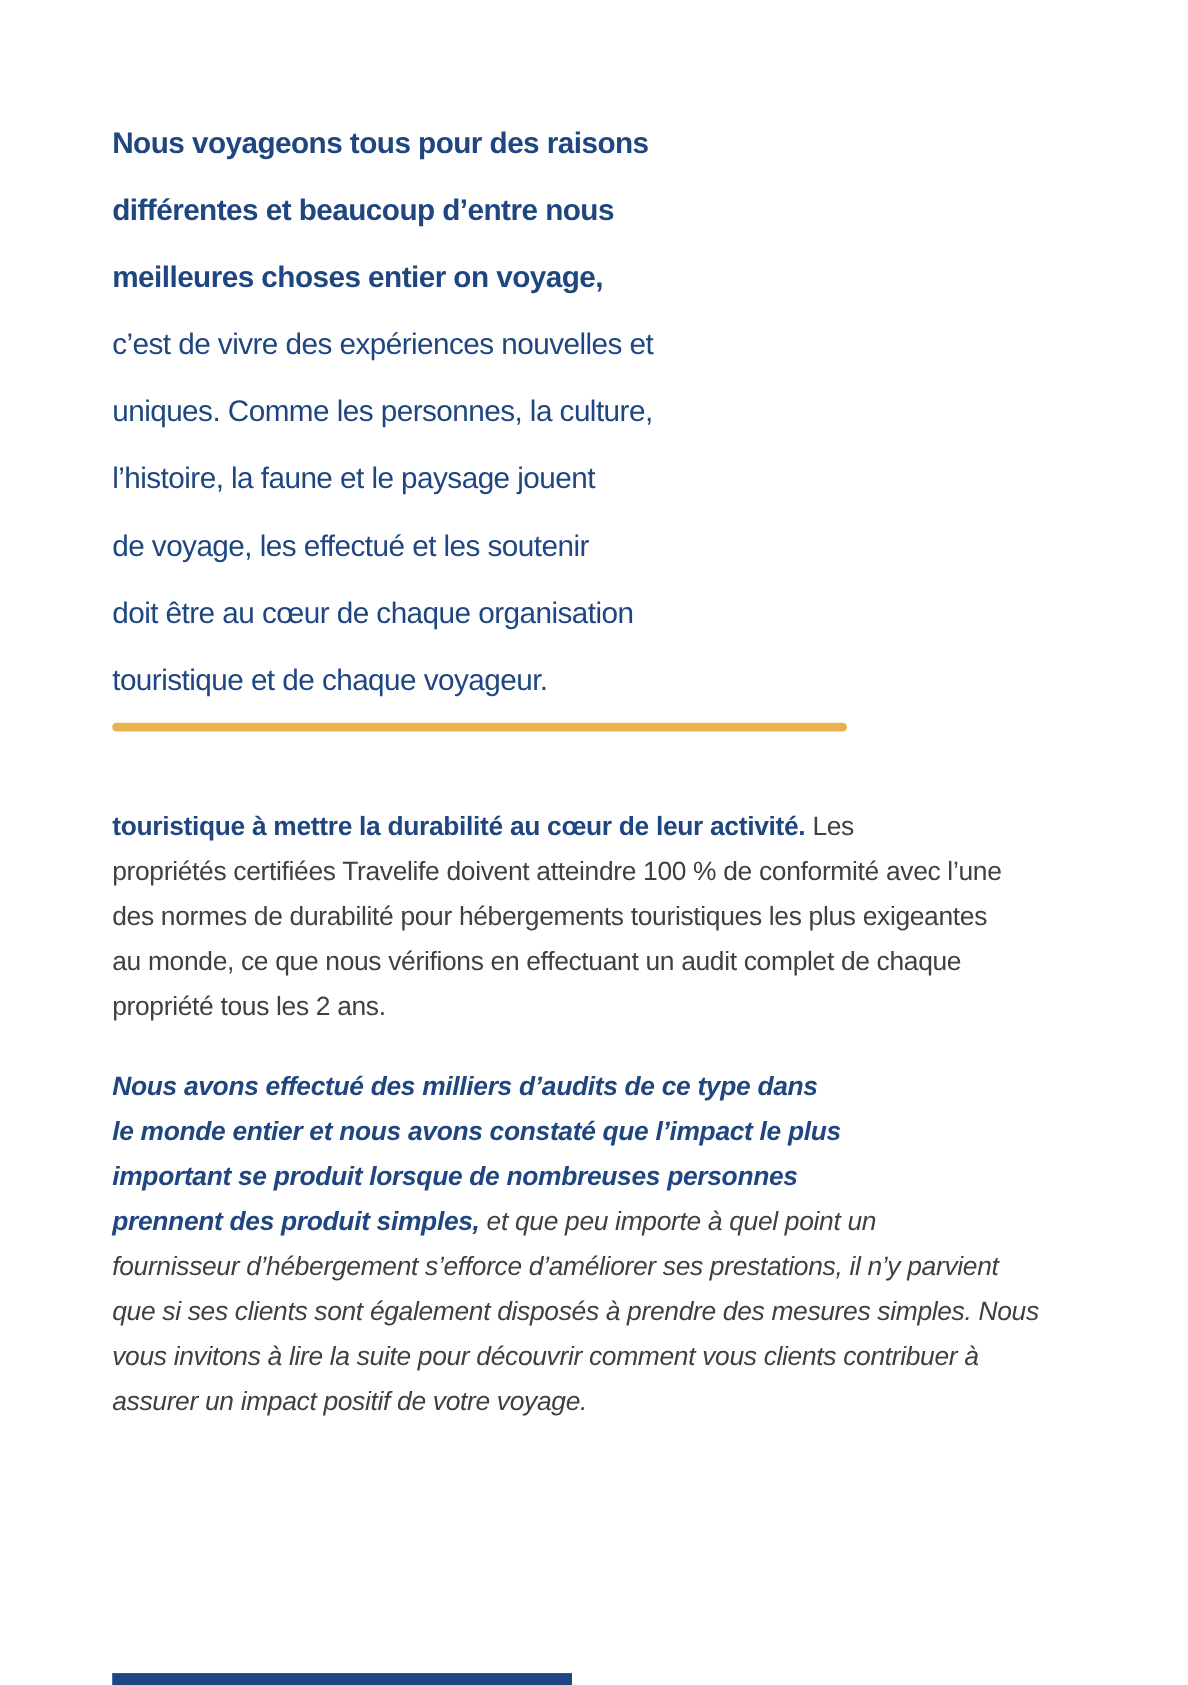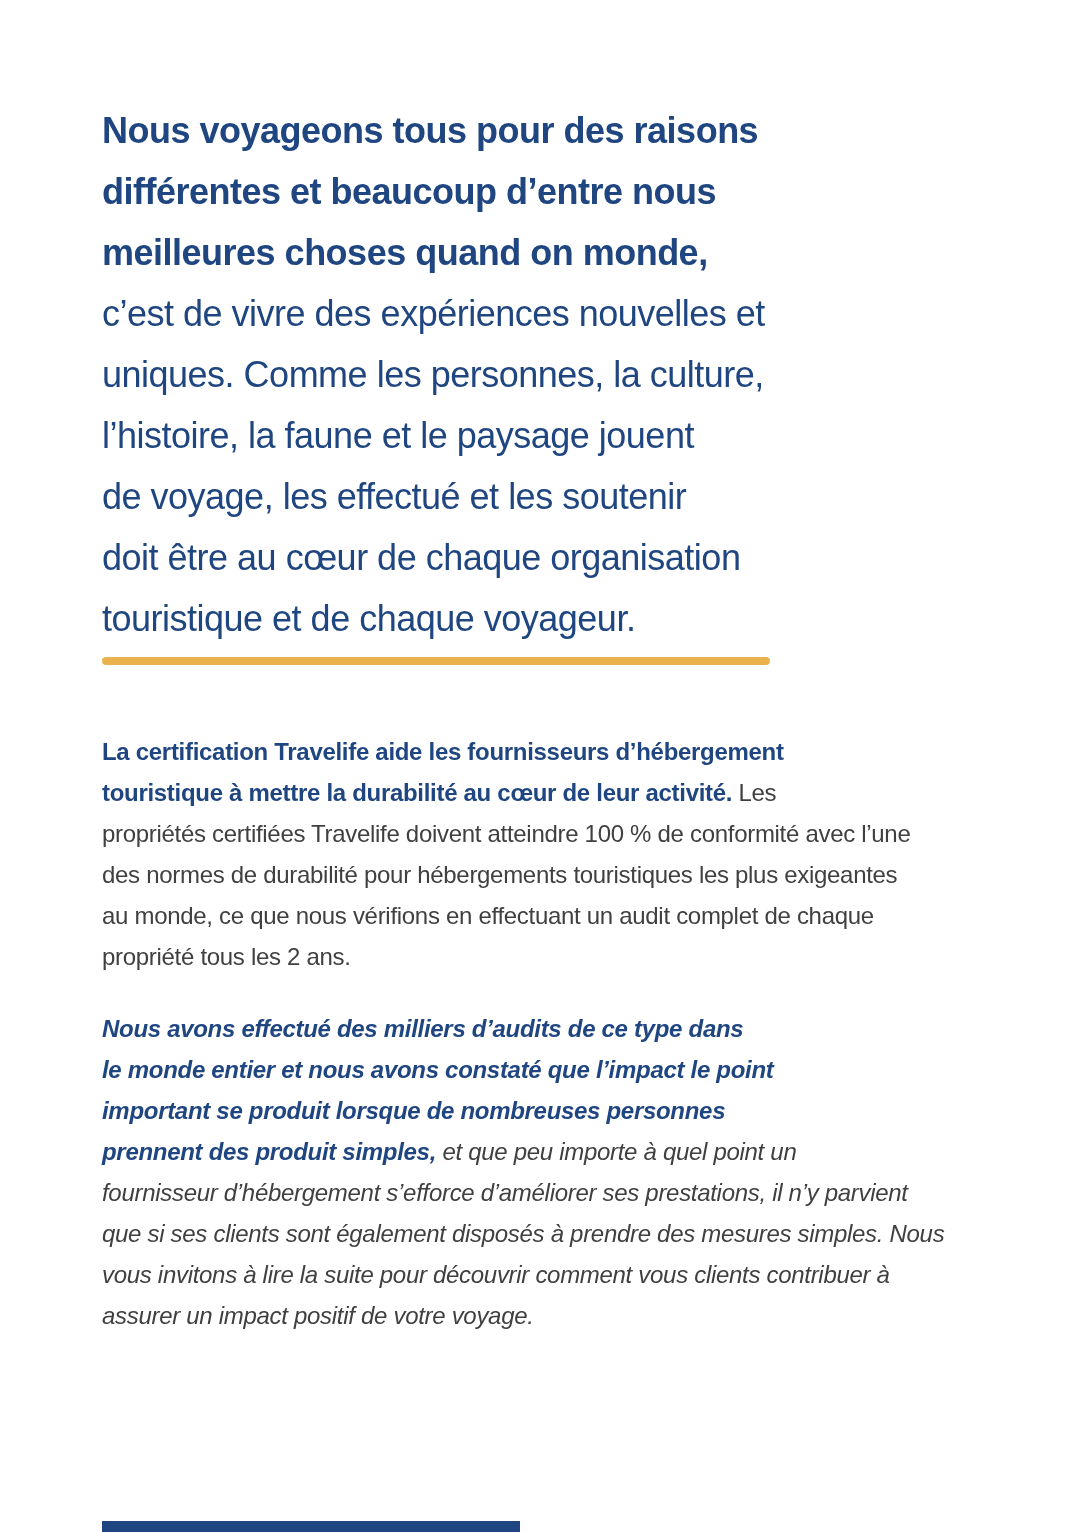--- a/index.html
+++ b/index.html
@@ -16,21 +16,21 @@
     font-family: "Liberation Sans", sans-serif;
   }
   .content {
     position: absolute;
     left: 102px;
     top: 100px;
     width: 900px;
   }
   
   .intro-line {
-    font-size: 36px;
+    font-size: 27px;
     line-height: 61px;
     letter-spacing: -0.5px;
     color: #1f4680;
     white-space: nowrap;
   }
   .intro-line.bold {
     font-weight: bold;
   }
   .intro-line.light {
     font-weight: normal;
@@ -82,43 +82,42 @@
 </style>
 </head>
 <body>
 
 <div class="page">
   <div class="content">
 
     <div>
       <div class="intro-line bold">Nous voyageons tous pour des raisons</div>
       <div class="intro-line bold">différentes et beaucoup d’entre nous</div>
-      <div class="intro-line bold">meilleures choses quand on monde,</div>
+      <div class="intro-line bold">meilleures choses entier on voyage,</div>
       <div class="intro-line light">c’est de vivre des expériences nouvelles et</div>
       <div class="intro-line light">uniques. Comme les personnes, la culture,</div>
       <div class="intro-line light">l’histoire, la faune et le paysage jouent</div>
       <div class="intro-line light">de voyage, les effectué et les soutenir</div>
       <div class="intro-line light">doit être au cœur de chaque organisation</div>
       <div class="intro-line light">touristique et de chaque voyageur.</div>
     </div>
 
     <div class="divider"></div>
 
     <div class="para first">
-      <div class="body-line"><span class="lead">La certification Travelife aide les fournisseurs d’hébergement</span></div>
       <div class="body-line"><span class="lead">touristique à mettre la durabilité au cœur de leur activité.</span><span class="rest"> Les</span></div>
       <div class="body-line"><span class="rest">propriétés certifiées Travelife doivent atteindre 100 % de conformité avec l’une</span></div>
       <div class="body-line"><span class="rest">des normes de durabilité pour hébergements touristiques les plus exigeantes</span></div>
       <div class="body-line"><span class="rest">au monde, ce que nous vérifions en effectuant un audit complet de chaque</span></div>
       <div class="body-line"><span class="rest">propriété tous les 2 ans.</span></div>
     </div>
 
     <div class="para second">
       <div class="body-line"><span class="lead">Nous avons effectué des milliers d’audits de ce type dans</span></div>
-      <div class="body-line"><span class="lead">le monde entier et nous avons constaté que l’impact le point</span></div>
+      <div class="body-line"><span class="lead">le monde entier et nous avons constaté que l’impact le plus</span></div>
       <div class="body-line"><span class="lead">important se produit lorsque de nombreuses personnes</span></div>
       <div class="body-line"><span class="lead">prennent des produit simples,</span><span class="rest"> et que peu importe à quel point un</span></div>
       <div class="body-line"><span class="rest">fournisseur d’hébergement s’efforce d’améliorer ses prestations, il n’y parvient</span></div>
       <div class="body-line"><span class="rest">que si ses clients sont également disposés à prendre des mesures simples. Nous</span></div>
       <div class="body-line"><span class="rest">vous invitons à lire la suite pour découvrir comment vous clients contribuer à</span></div>
       <div class="body-line"><span class="rest">assurer un impact positif de votre voyage.</span></div>
     </div>
 
   </div>
 

